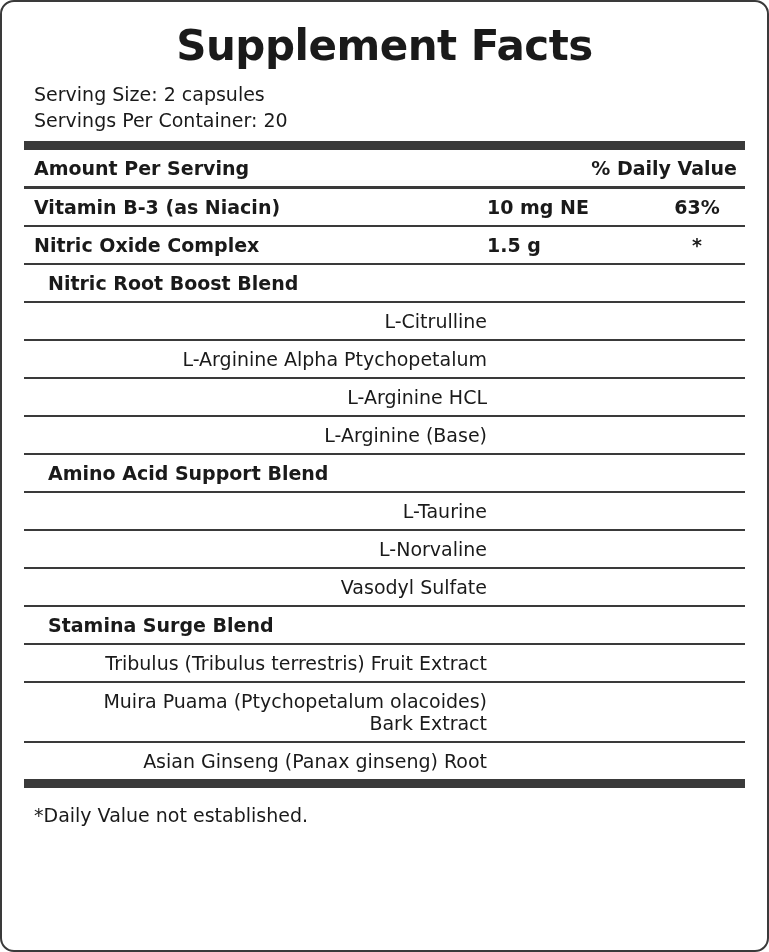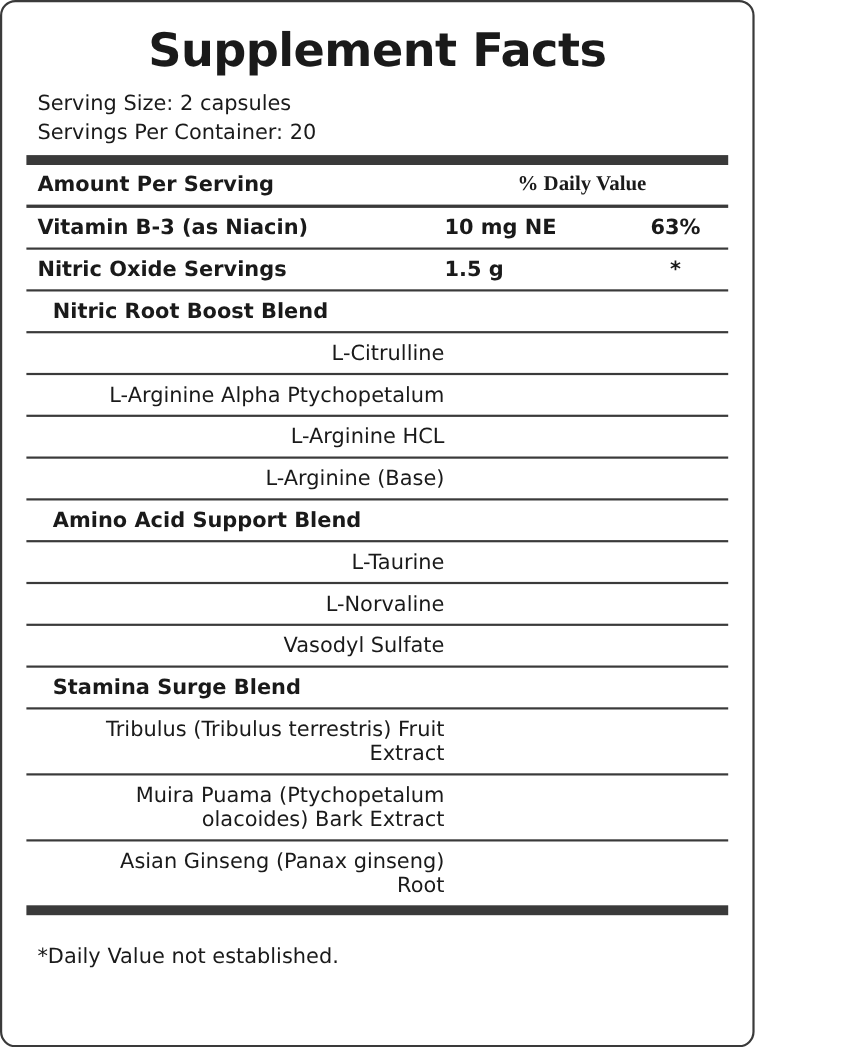--- a/index.html
+++ b/index.html
@@ -6,21 +6,21 @@
     margin: 0;
     padding: 0;
     background: #ffffff;
   }
   body {
     font-family: "DejaVu Sans", sans-serif;
     color: #1a1a1a;
   }
   .panel {
     position: relative;
-    width: 686px;
+    width: 769px;
     height: 952px;
     box-sizing: border-box;
     background: #ffffff;
     border: 2px solid #3a3a3a;
     border-radius: 14px;
     padding: 14px 22px 0 22px;
   }
   .title {
     text-align: center;
     font-size: 42px;
@@ -74,28 +74,27 @@
   }
   .bold {
     font-weight: bold;
   }
   .hdr .cell-name,
   .hdr .cell-dv {
     font-weight: bold;
   }
   .hdr .cell-dv {
     flex: 0 0 250px;
-    text-align: center;
-    font-family: Liberation Serif, serif;
+    text-align: right;
   }
   .indent-1 { padding-left: 24px; }
   .indent-2 { padding-left: 60px; text-align: right; }
   .footnote {
     font-size: 19px;
-    padding: 26px 0 0 10px;
+    padding: 16px 0 0 10px;
   }
   .other-ing {
     font-size: 19px;
     padding: 18px 0 0 10px;
     line-height: 1.35;
   }
 </style>
 </head>
 <body>
 
@@ -116,21 +115,21 @@
   <div class="rule-mid"></div>
 
   <div id="rows-container">
       <div class="row">
         <div class="cell-name bold">Vitamin B-3 (as Niacin)</div>
         <div class="cell-amount bold">10 mg NE</div>
         <div class="cell-dv bold">63%</div>
       </div>
       <div class="rule-thin"></div>
       <div class="row">
-        <div class="cell-name bold">Nitric Oxide Servings</div>
+        <div class="cell-name bold">Nitric Oxide Complex</div>
         <div class="cell-amount bold">1.5 g</div>
         <div class="cell-dv bold">*</div>
       </div>
       <div class="rule-thin"></div>
       <div class="row">
         <div class="cell-name indent-1 bold">Nitric Root Boost Blend</div>
         <div class="cell-amount bold"></div>
         <div class="cell-dv bold"></div>
       </div>
       <div class="rule-thin"></div>

